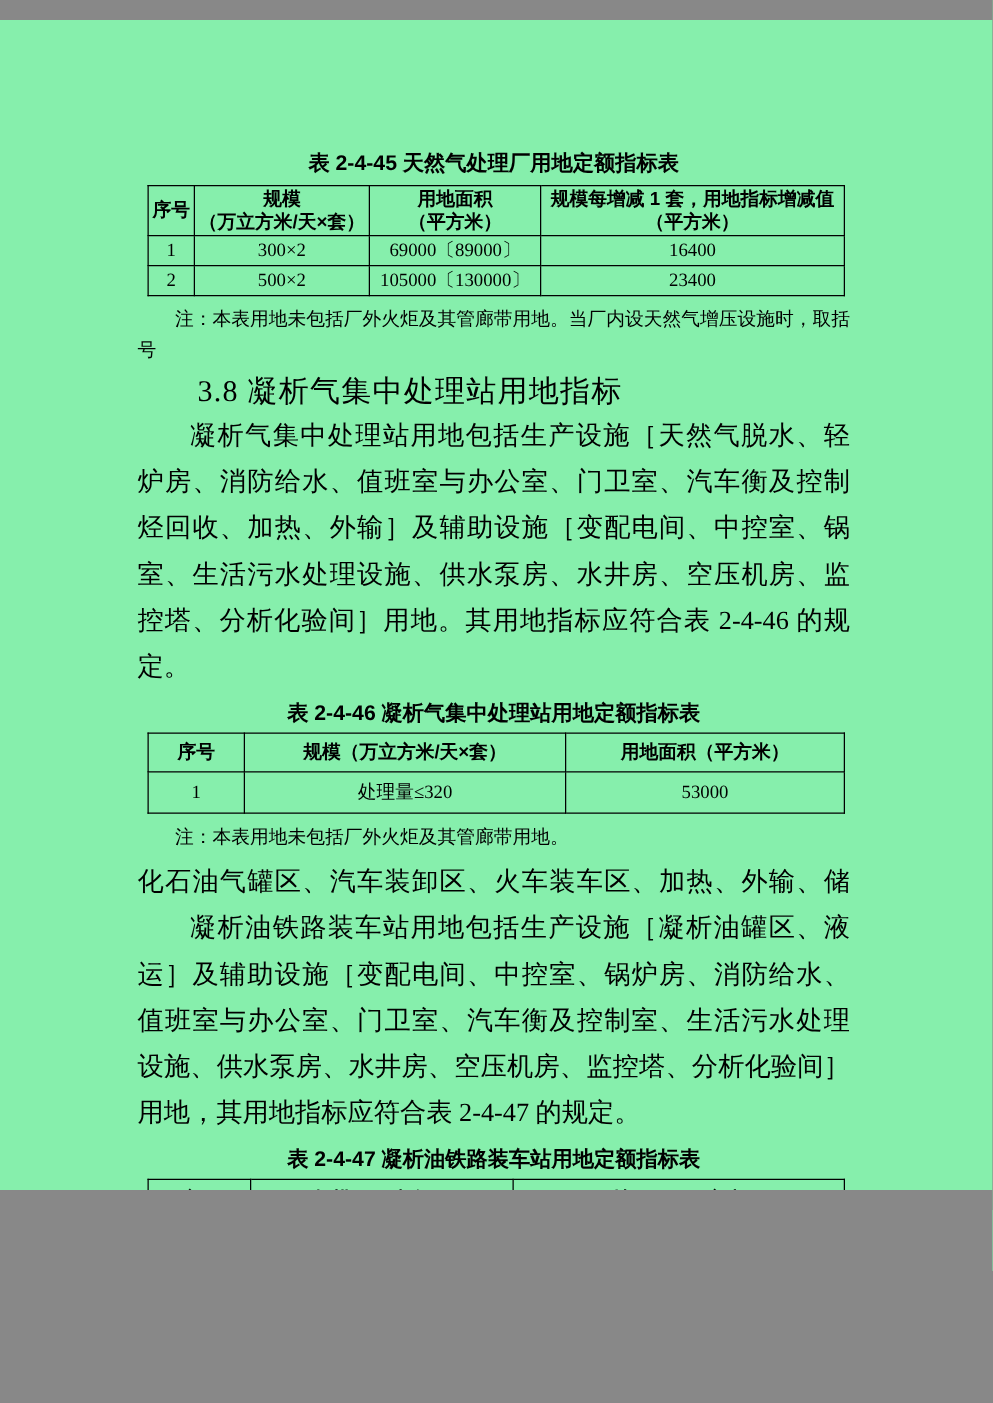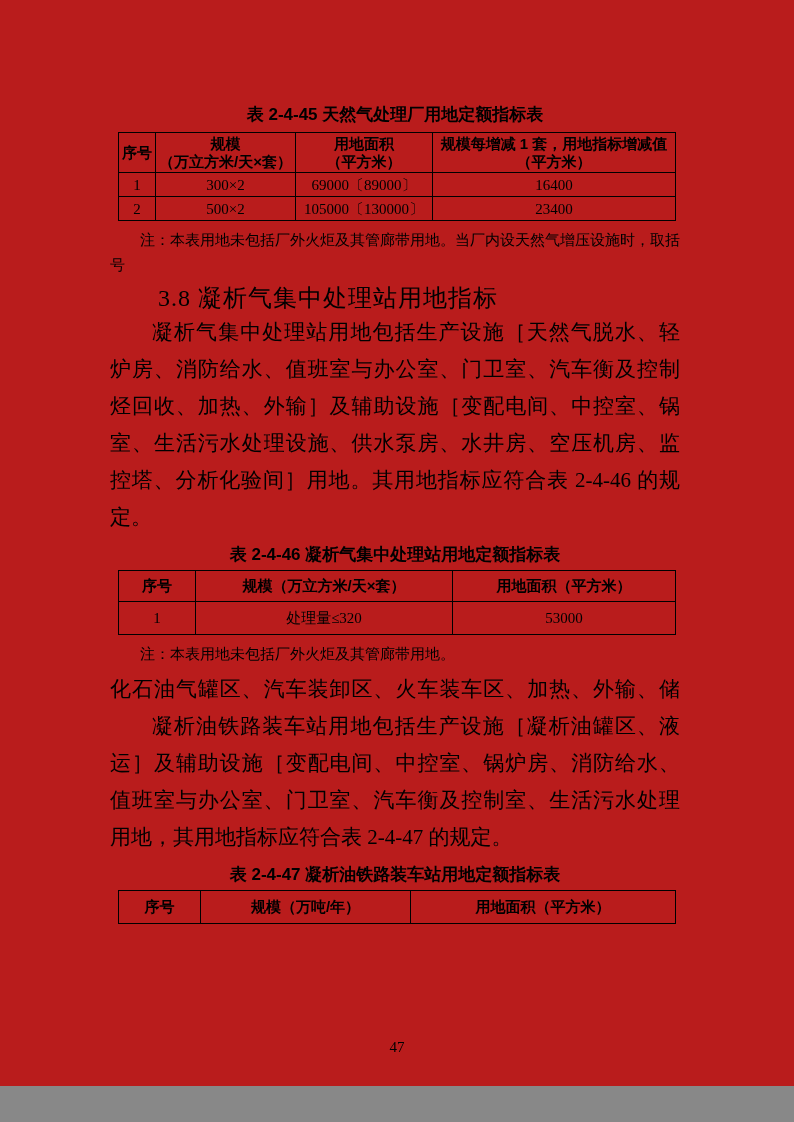--- a/index.html
+++ b/index.html
@@ -1,22 +1,22 @@
 <!DOCTYPE html>
 <html><head>
 <meta charset="utf-8">
 <style>
   * { margin: 0; padding: 0; box-sizing: border-box; }
   html, body { background: #888; }
   .page {
     position: relative;
     width: 794px;
-    height: 1086px;
-    background: #b91c1c;
-    margin: 0 auto;
+    height: 936px;
+    background: #86efac;
+    margin: 16px auto;
     overflow: hidden;
     color: #000;
     font-family: "Liberation Serif", "DejaVu Serif", serif;
   }
   .content {
     position: absolute;
     left: 110px;
     top: 104px;
     width: 570px;
   }
@@ -188,20 +188,21 @@
     </table>
     <div class="note">
       <div class="n-indent">注：本表用地未包括厂外火炬及其管廊带用地。</div>
     </div>
 
     <div class="para">
       <div class="bline">化石油气罐区、汽车装卸区、火车装车区、加热、外输、储</div>
       <div class="bline first">凝析油铁路装车站用地包括生产设施［凝析油罐区、液</div>
       <div class="bline">运］及辅助设施［变配电间、中控室、锅炉房、消防给水、</div>
       <div class="bline">值班室与办公室、门卫室、汽车衡及控制室、生活污水处理</div>
+      <div class="bline">设施、供水泵房、水井房、空压机房、监控塔、分析化验间］</div>
       <div class="bline last">用地，其用地指标应符合表 2-4-47 的规定。</div>
     </div>
 
     <div class="tbl-title mt8">表 2-4-47  凝析油铁路装车站用地定额指标表</div>
     <table class="t47">
       <colgroup>
         <col style="width:82px">
           <col style="width:210px">
           <col style="width:265px">
       </colgroup>

